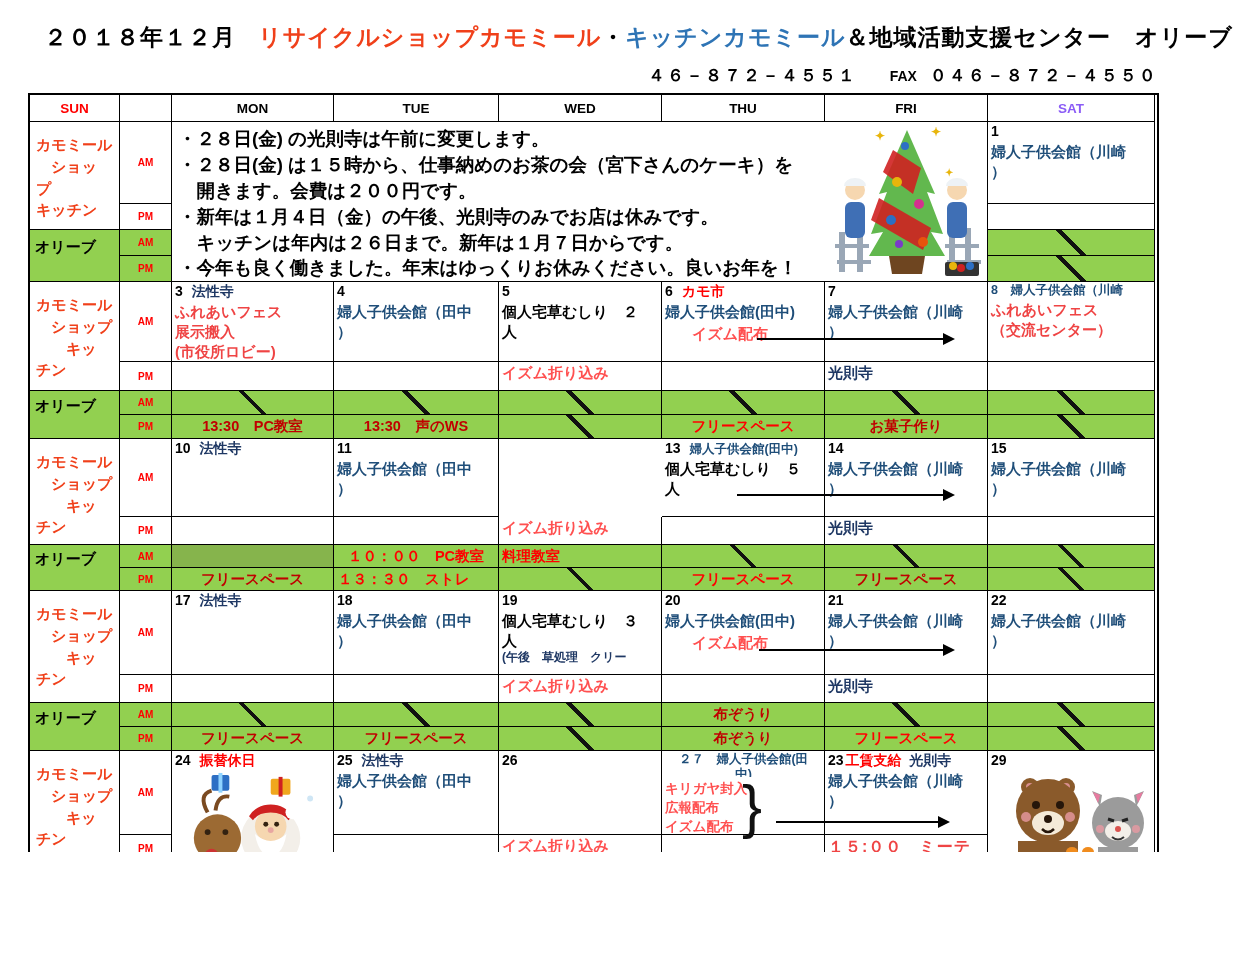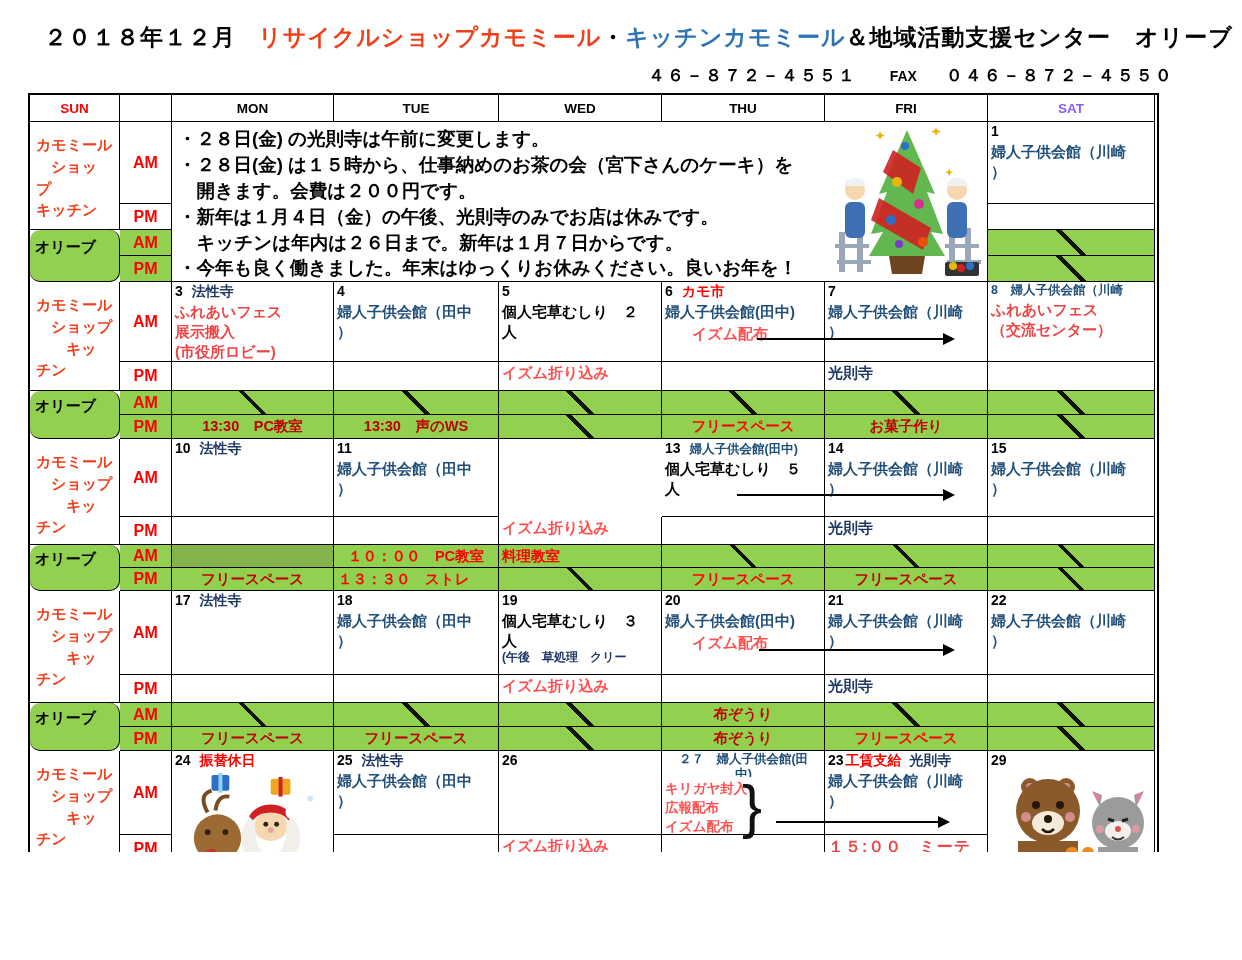--- a/index.html
+++ b/index.html
@@ -1,35 +1,35 @@
 <!DOCTYPE html>
 <html><head>
 <meta charset="utf-8">
 <style>
   html,body{margin:0;padding:0;background:#fff;}
   .page{position:relative;width:1242px;height:852px;background:#fff;overflow:hidden;
         font-family:Liberation Sans, sans-serif;font-weight:bold;color:#000;}
   .titleline{position:absolute;left:44px;top:22px;font-size:23px;letter-spacing:1px;white-space:nowrap;}
   .contact{position:absolute;left:648px;top:64px;font-size:17px;letter-spacing:2px;white-space:nowrap;}
-  .contact .faxlab{font-size:14px;letter-spacing:0;margin:0 22px 0 26px;}
+  .contact .faxlab{font-size:14px;letter-spacing:0;margin:0 6px 0 26px;}
   .cal{position:absolute;left:28px;top:93px;width:1127px;border:2px solid #000;background:#fff;}
   .grid{display:grid;grid-template-columns:90px 52px 162px 165px 163px 163px 163px 167px;position:relative;}
   .cell{border-right:1.5px solid #000;border-bottom:1.5px solid #000;overflow:hidden;position:relative;background:#fff;box-sizing:border-box;}
   .c1{grid-column:1}.c2{grid-column:2}.c3{grid-column:3}.c4{grid-column:4}
   .c5{grid-column:5}.c6{grid-column:6}.c7{grid-column:7}.c8{grid-column:8}
   .rAM{grid-row:1}.rPM{grid-row:2}.rOAM{grid-row:3}.rOPM{grid-row:4}
   .r12{grid-row:1/3}.r34{grid-row:3/5}.rALL{grid-row:1/5}
   .g{background:#92D050;}
   .gs{background-image:linear-gradient(45deg,transparent 48.6%,#111 48.6%,#111 51.4%,transparent 51.4%);}
   .gsd{background:#86B44C;}
   .hcell{height:27px;line-height:27px;text-align:center;font-size:13.5px;}
   .sun{color:#FF0000}.sat{color:#8b5cf6}
   .lbl{font-size:15px;line-height:1.45;padding:12px 4px 0 6px;white-space:pre-line;}
-  .olbl{font-size:15px;padding:0 0 16px 5px;display:flex;align-items:center;border-radius:10px;}
-  .ampm{font-size:16px;color:#FF0000;display:flex;align-items:center;justify-content:center;text-align:right;}
+  .olbl{font-size:15px;padding:0 0 16px 5px;display:flex;align-items:center;}
+  .ampm{font-size:10px;color:#FF0000;display:flex;align-items:center;justify-content:center;text-align:right;}
   .dh{padding:1px 2px 0 3px;font-size:14px;line-height:17px;white-space:nowrap;}
   .num{margin-right:9px;color:#000;}
   .bd{font-size:15px;line-height:1.32;white-space:pre-line;padding:2px 1px 0 3px;}
   .pmtxt{font-size:15px;padding:2px 1px 0 3px;white-space:pre-line;}
   .otxt{font-size:14.5px;text-align:center;display:flex;align-items:center;justify-content:center;}
   .smallhd{font-size:12.5px;white-space:pre-line;line-height:15px;}
   .tiny{font-size:12px;line-height:13px;white-space:nowrap;padding:0 0 0 3px;}
   .orange{color:#F0401A}.vblue{color:#1F4E79}.navy{color:#1F3864}
   .salmon{color:#FF5050}.red{color:#FF0000}.dred{color:#C00000}.mag{color:#ef4444}
   .tblue{color:#2E74B5}

